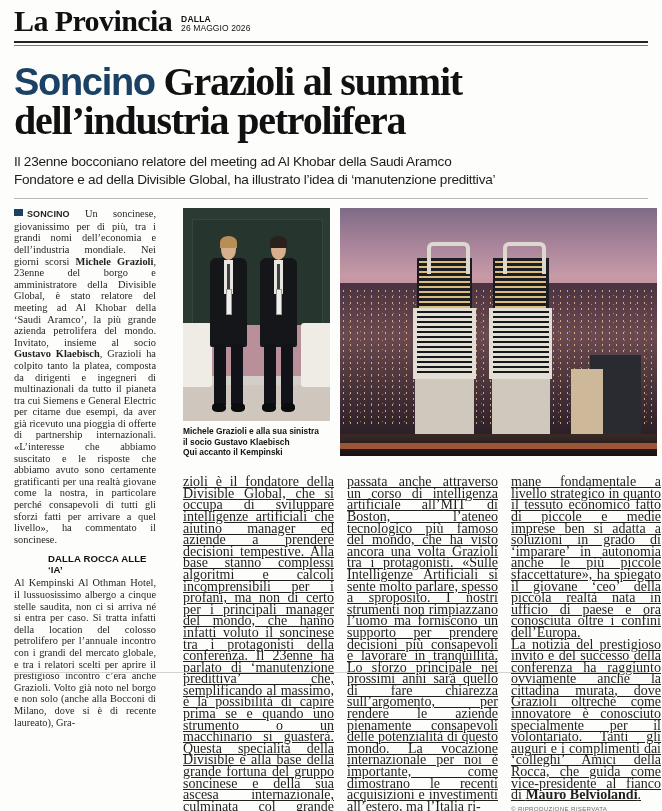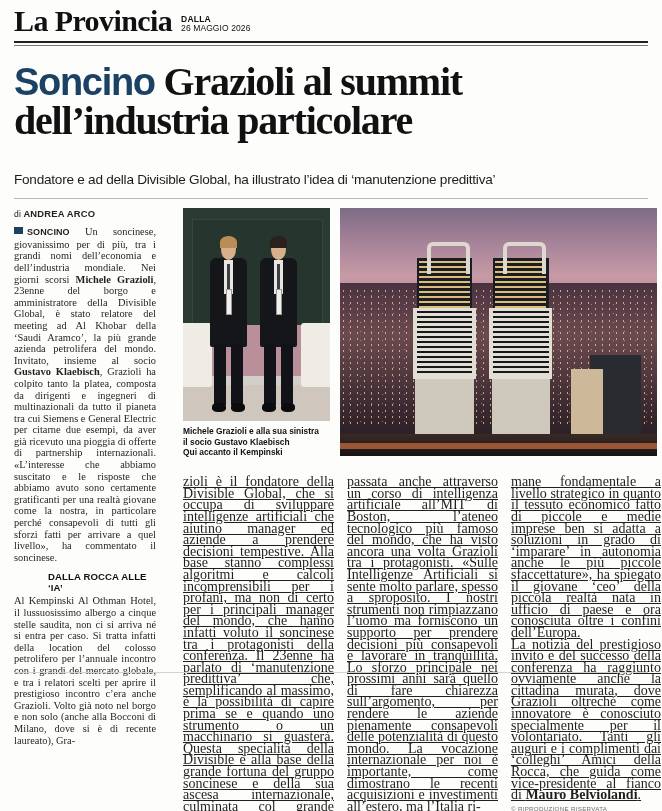--- a/index.html
+++ b/index.html
@@ -187,35 +187,31 @@
       <span class="dow">DALLA</span>
       <span class="date">26 MAGGIO 2026</span>
     </div>
   </div>
   <div class="rule-thick"></div>
   <div class="rule-thin"></div>
 
   <div class="headline">
     <span class="kicker">Soncino</span>
     <span>Grazioli al summit</span><br>
-    <span>dell’industria particolare</span>
+    <span>dell’industria petrolifera</span>
   </div>
 
   <div class="subhead">
-    <br>
+    <span>Il 23enne bocconiano relatore del meeting ad Al Khobar della Saudi Aramco</span><br>
     <span>Fondatore e ad della Divisible Global, ha illustrato l’idea di ‘manutenzione predittiva’</span>
   </div>
   <div class="rule-sub"></div>
 
   <div class="body-area">
 
-    <div class="byline">
-      <span>di</span>
-      <b>ANDREA ARCO</b>
-    </div>
 
     <div class="cols">
       <div class="col c1">
         <p><span class="dek"></span><span class="loc">SONCINO</span> <span>Un soncinese, giovanissimo per di più, tra i grandi nomi dell’economia e dell’industria mondiale. Nei giorni scorsi </span><span class="bold-name">Michele Grazioli</span><span>, 23enne del borgo e amministratore della Divisible Global, è stato relatore del meeting ad Al Khobar della ‘Saudi Aramco’, la più grande azienda petrolifera del mondo. Invitato, insieme al socio </span><span class="bold-name">Gustavo Klaebisch</span><span>, Grazioli ha colpito tanto la platea, composta da dirigenti e ingegneri di multinazionali da tutto il pianeta tra cui Siemens e General Electric per citarne due esempi, da aver già ricevuto una pioggia di offerte di partnership internazionali. «L’interesse che abbiamo suscitato e le risposte che abbiamo avuto sono certamente gratificanti per una realtà giovane come la nostra, in particolare perché consapevoli di tutti gli sforzi fatti per arrivare a quel livello», ha commentato il soncinese.</span></p>
         <div class="sect-head">DALLA ROCCA ALLE ‘IA’</div>
         <p>Al Kempinski Al Othman Hotel, il lussuosissimo albergo a cinque stelle saudita, non ci si arriva né si entra per caso. Si tratta infatti della location del colosso petrolifero per l’annuale incontro con i grandi del mercato globale, e tra i relatori scelti per aprire il prestigioso incontro c’era anche Grazioli. Volto già noto nel borgo e non solo (anche alla Bocconi di Milano, dove si è di recente laureato), Gra-</p>
       </div>
     </div>
 
     <div class="photo-row">

